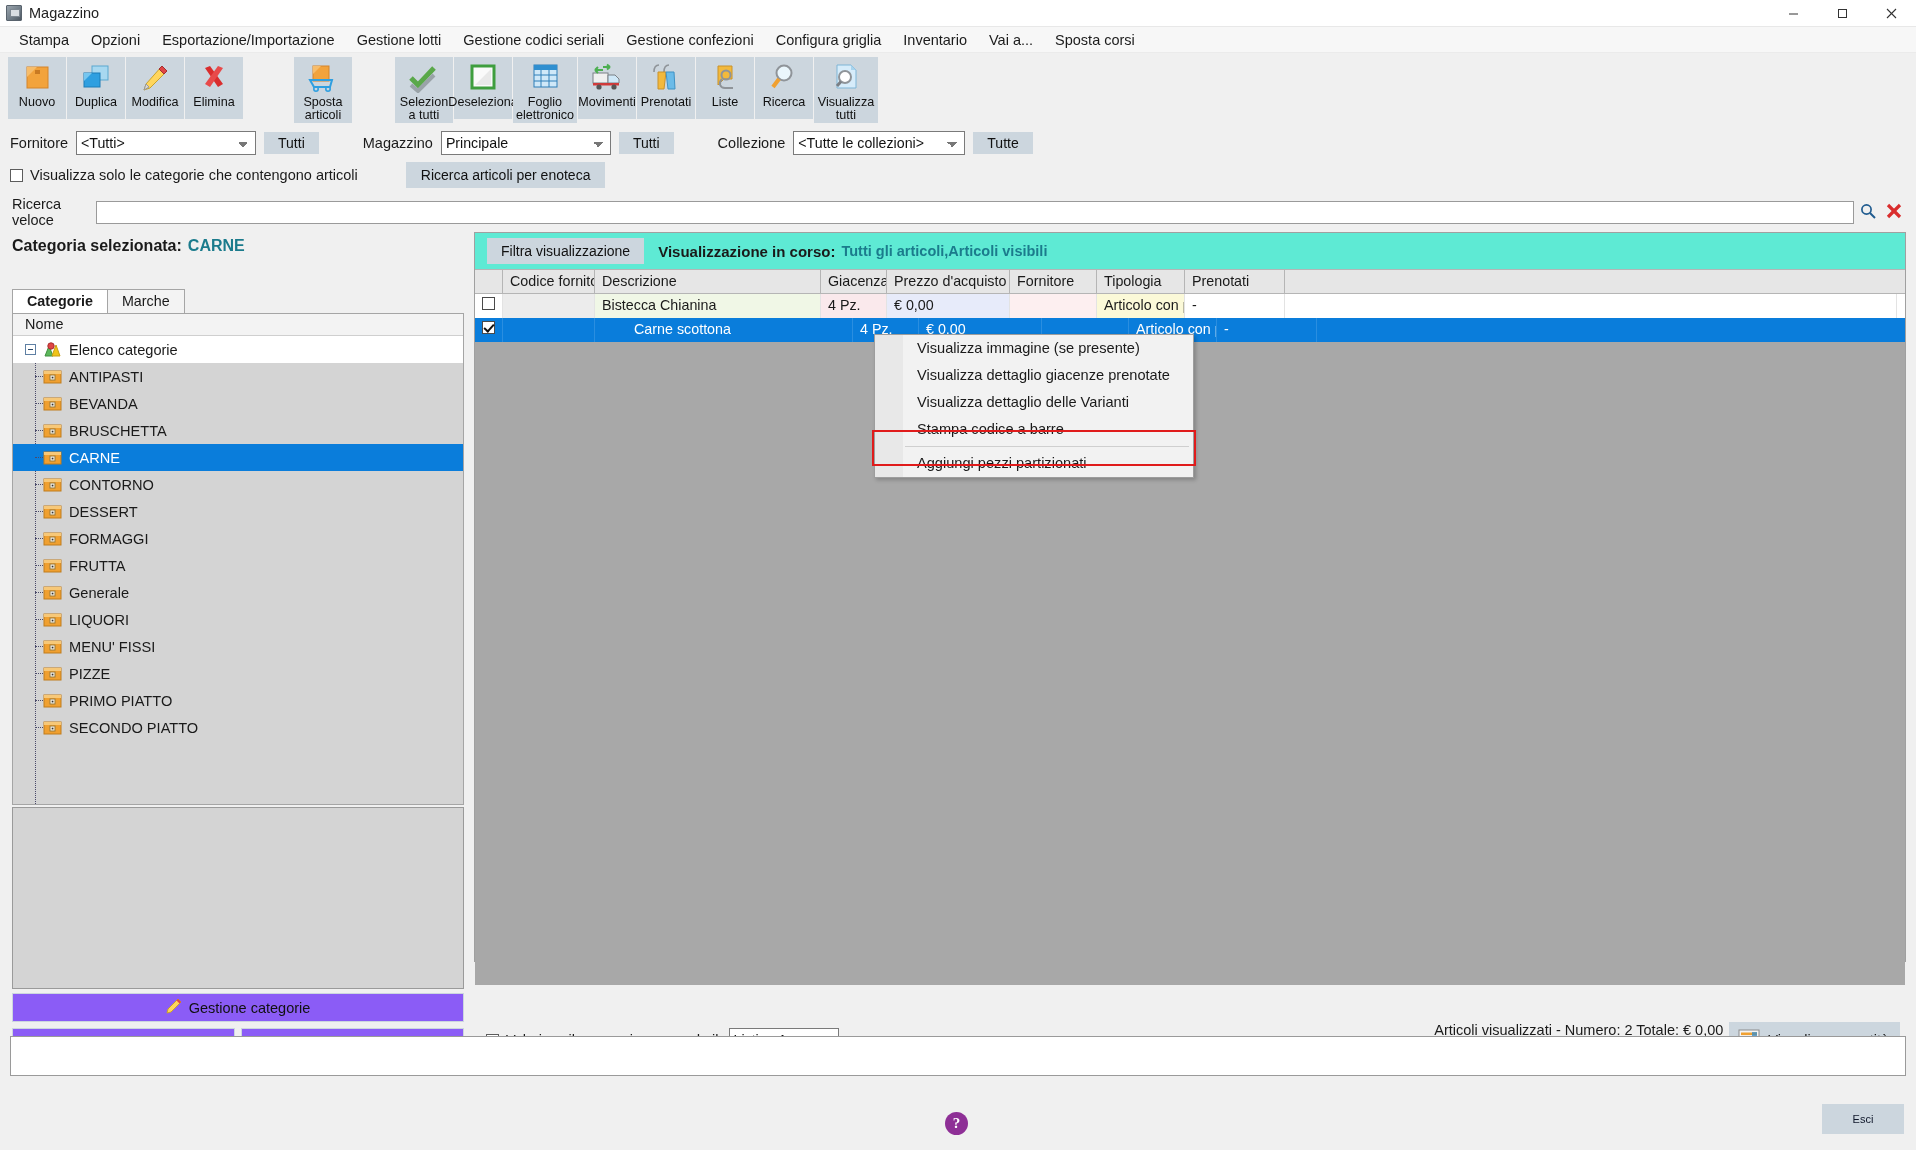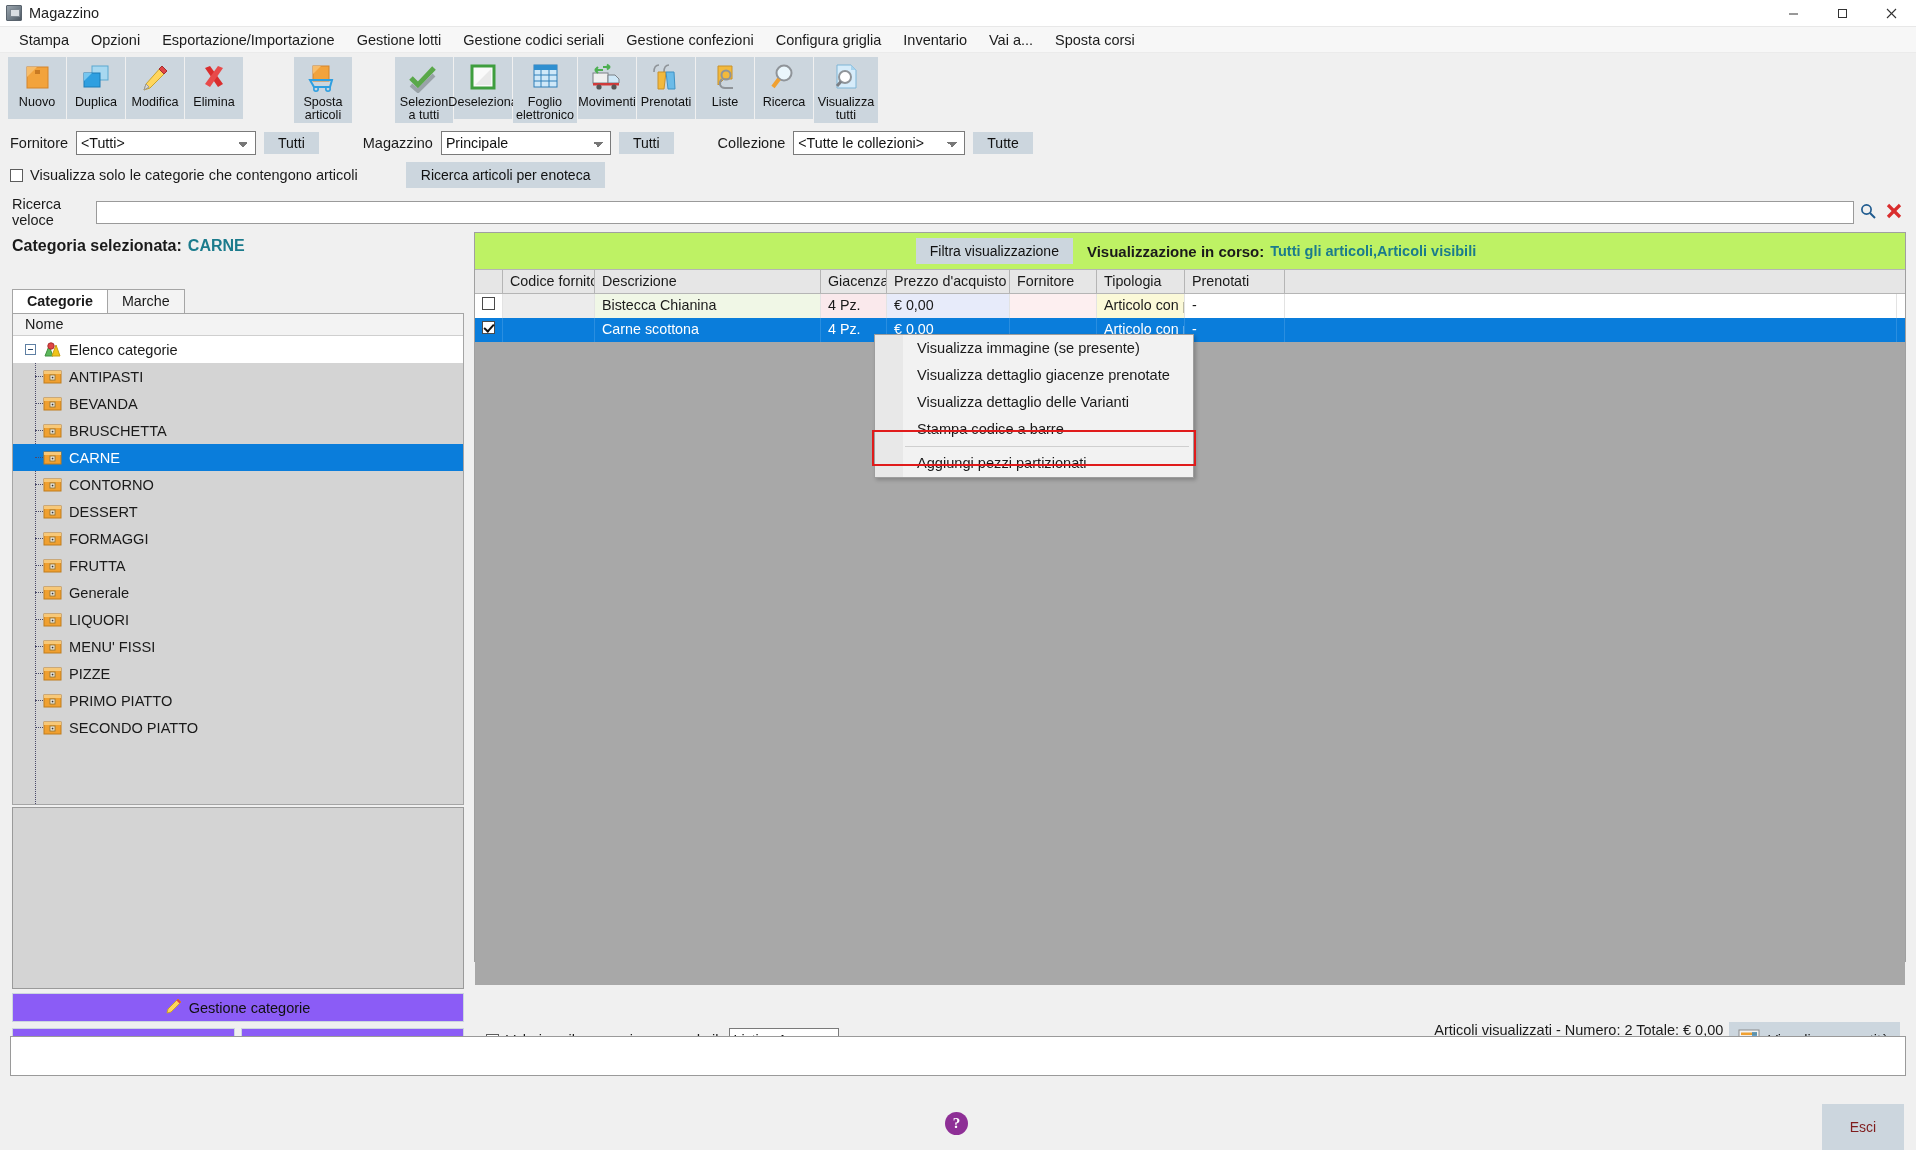--- a/index.html
+++ b/index.html
@@ -251,22 +251,21 @@
   .rightpanel {
     position: absolute; left: 474px; top: 232px;
     width: 1432px; height: 730px;
     border: 1px solid #a0a0a0;
     background: #f0f0f0;
   }
   .filterbar {
     height: 36px;
     display: flex; align-items: center;
     padding-left: 12px; gap: 14px;
-    background: #bef264;
-    justify-content: center;
+    background: #5eead4;
   }
   .filterbar .vis-label { font-size: 15px; font-weight: bold; }
   .filterbar .vis-value { color: #1b7b8c; font-weight: bold; }
 
   .grid { background: #fff; }
   .grid-head {
     display: flex; height: 25px;
     background: #e6e6e6;
     border-top: 1px solid #b5b5b5;
     border-bottom: 1px solid #b5b5b5;
@@ -373,22 +372,22 @@
   }
   .help-top {
     position: absolute; right: 16px; top: 236px;
   }
   .help-bottom {
     position: absolute; left: 945px; top: 1112px;
   }
   .esci-btn {
     position: absolute; right: 12px; top: 1104px;
     background: #ccd6de; border: 1px solid #ccd6de;
-    width: 82px; height: 46px;
-    font-size: 14px; color: #7f1d1d; cursor: default;
+    width: 82px; height: 30px;
+    font-size: 11px; color: #0f172a; cursor: default;
     font-family: "Liberation Sans", sans-serif;
   }
 </style>
 </head>
 <body>
 
 <div id="app">
 
   <div class="titlebar">
     <div class="app-icon"></div>
@@ -874,21 +873,21 @@
             <div class="gc" style="width: 87px; flex: 0 0 auto; background: rgb(253, 239, 240);"></div>
             <div class="gc" style="width: 88px; flex: 0 0 auto; background: rgb(251, 249, 216);">Articolo con p</div>
             <div class="gc" style="width: 100px; flex: 0 0 auto; background: rgb(255, 255, 255);">-</div>
             <div class="gc" style="width: 612px; flex: 0 0 auto; background: rgb(255, 255, 255);"></div>
           </div>
           <div class="grid-row selected">
             <div class="gc" style="width: 28px; flex: 0 0 auto; padding: 0px;">
               <div class="cellchk checked"></div>
             </div>
             <div class="gc" style="width: 92px; flex: 0 0 auto;"></div>
-            <div class="gc" style="width: 226px; flex: 0 0 auto;">Carne scottona</div>
+            <div class="gc" style="width: 226px; flex: 0 0 auto; margin-left: 32px;">Carne scottona</div>
             <div class="gc" style="width: 66px; flex: 0 0 auto;">4 Pz.</div>
             <div class="gc" style="width: 123px; flex: 0 0 auto;">€ 0,00</div>
             <div class="gc" style="width: 87px; flex: 0 0 auto;"></div>
             <div class="gc" style="width: 88px; flex: 0 0 auto;">Articolo con p</div>
             <div class="gc" style="width: 100px; flex: 0 0 auto;">-</div>
             <div class="gc" style="width: 612px; flex: 0 0 auto;"></div>
           </div>
         </div>
     </div>
     <div class="gridbody-bg" style="height:643px;"></div>

